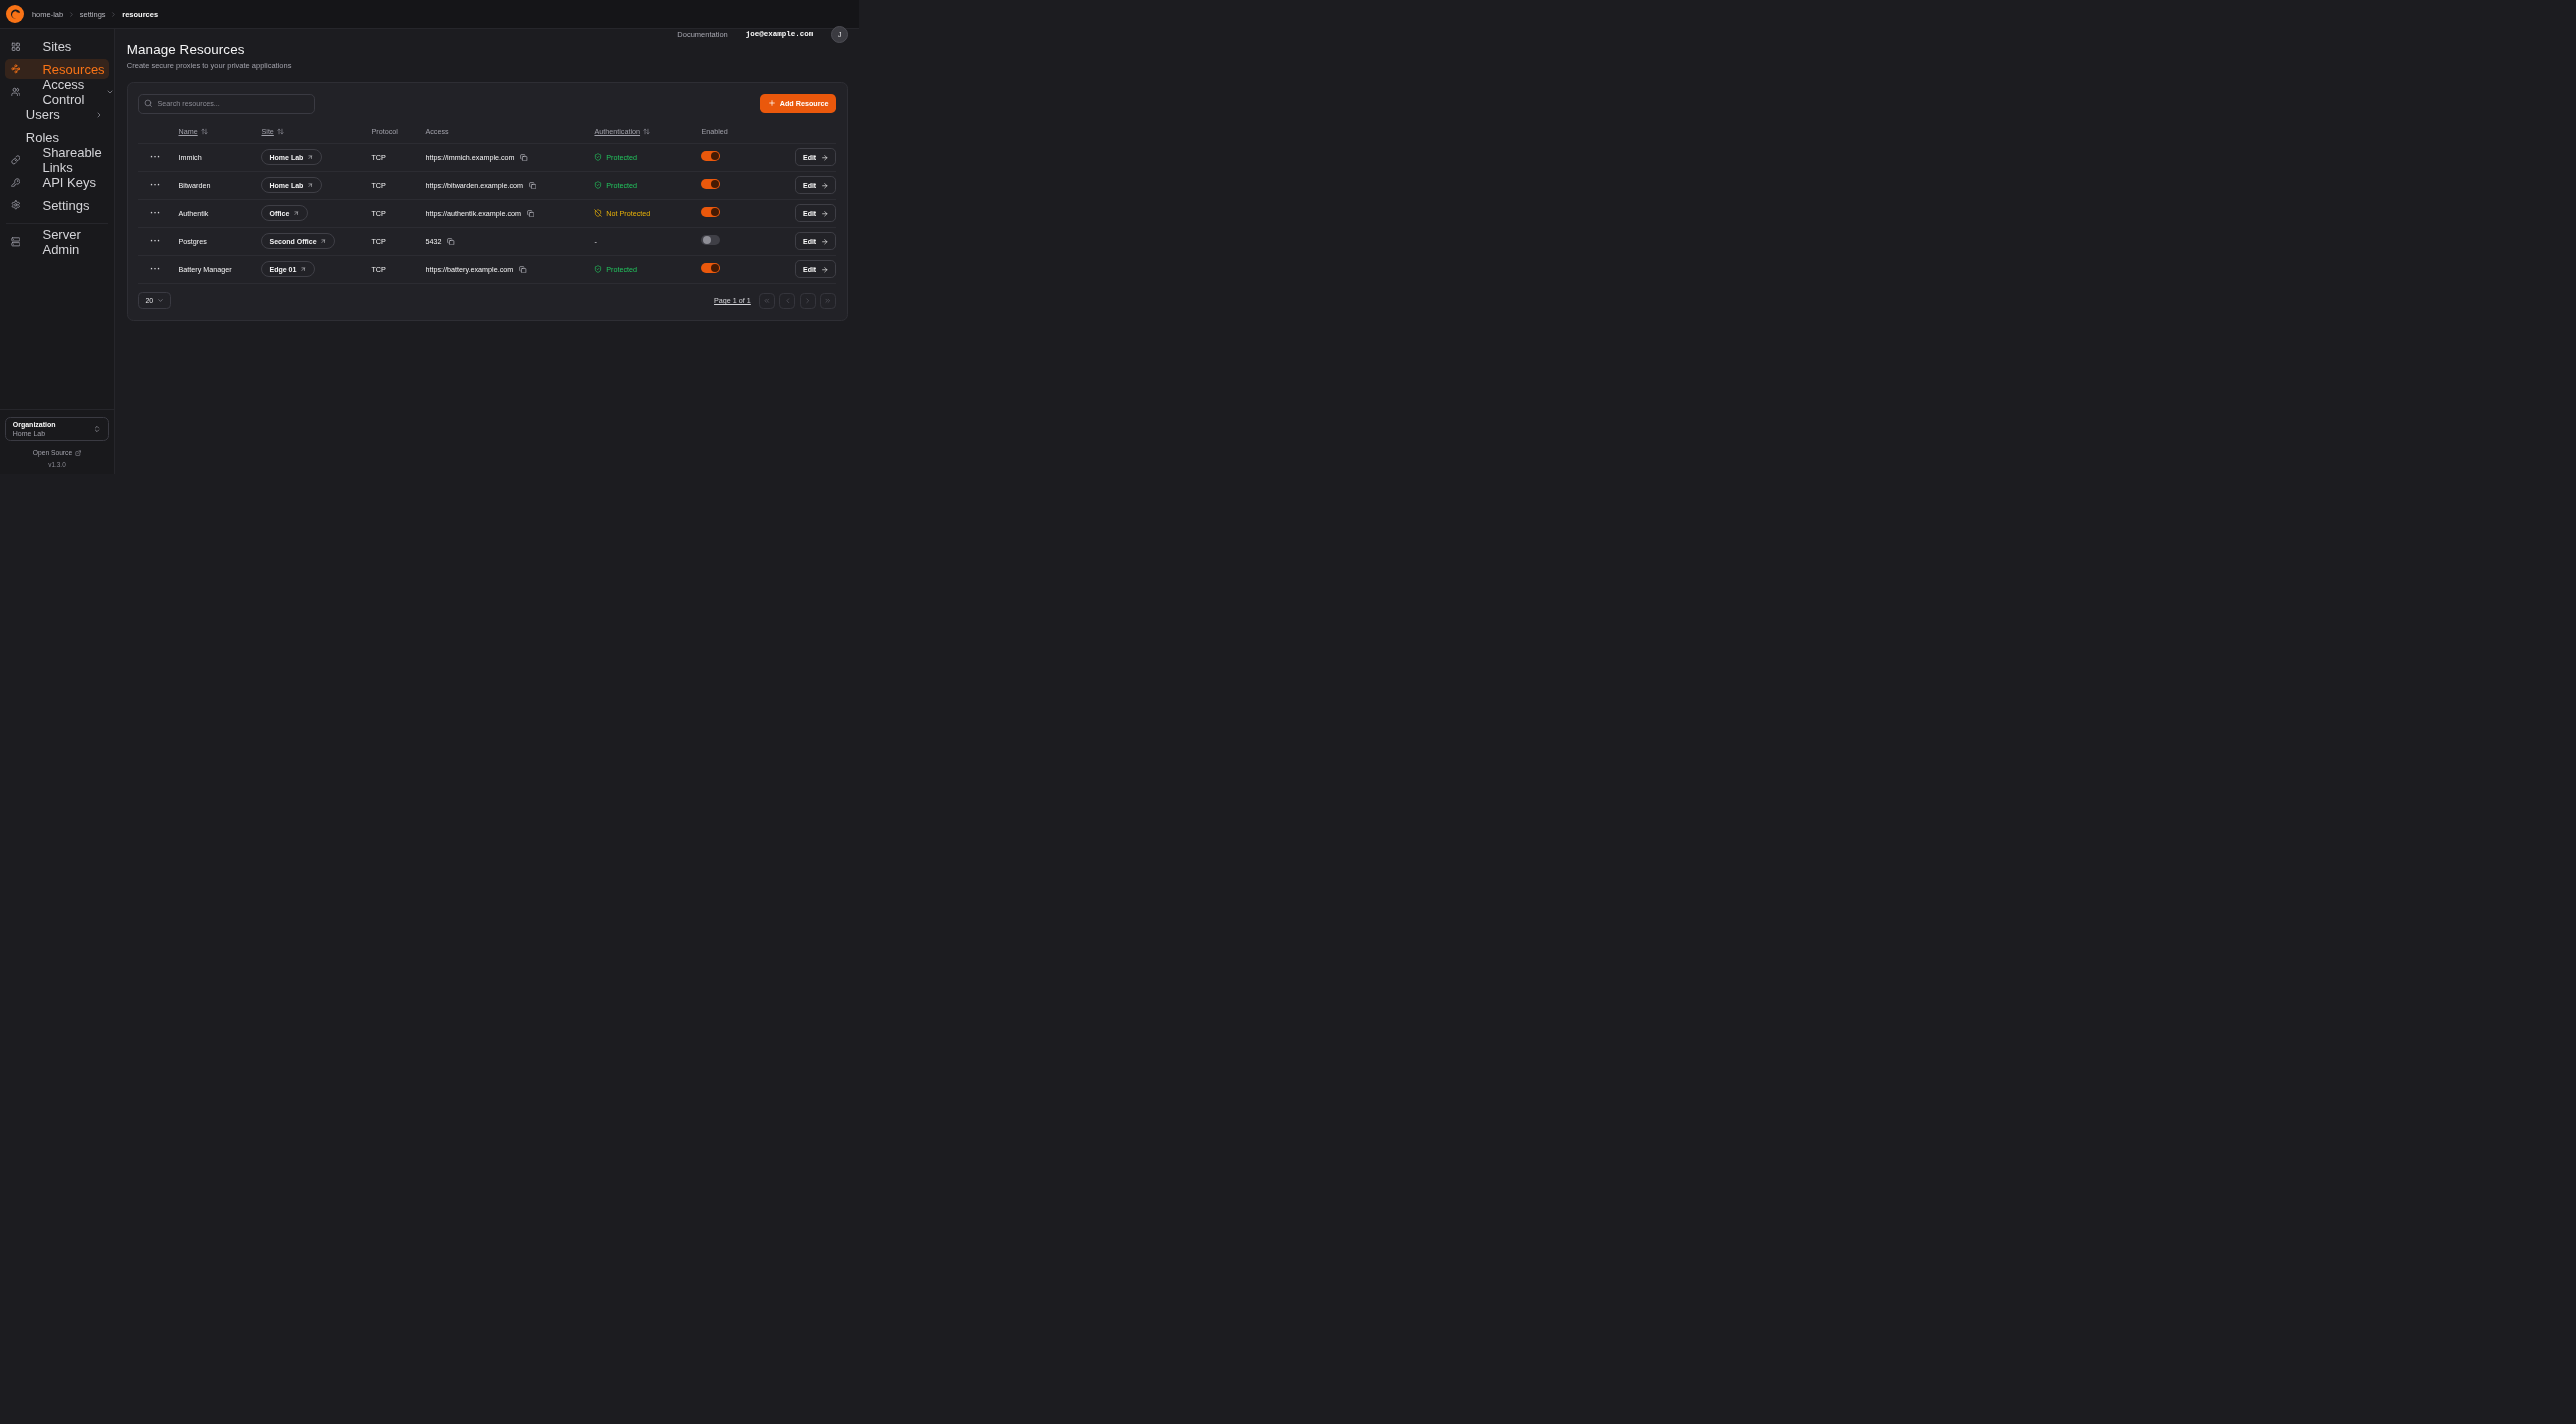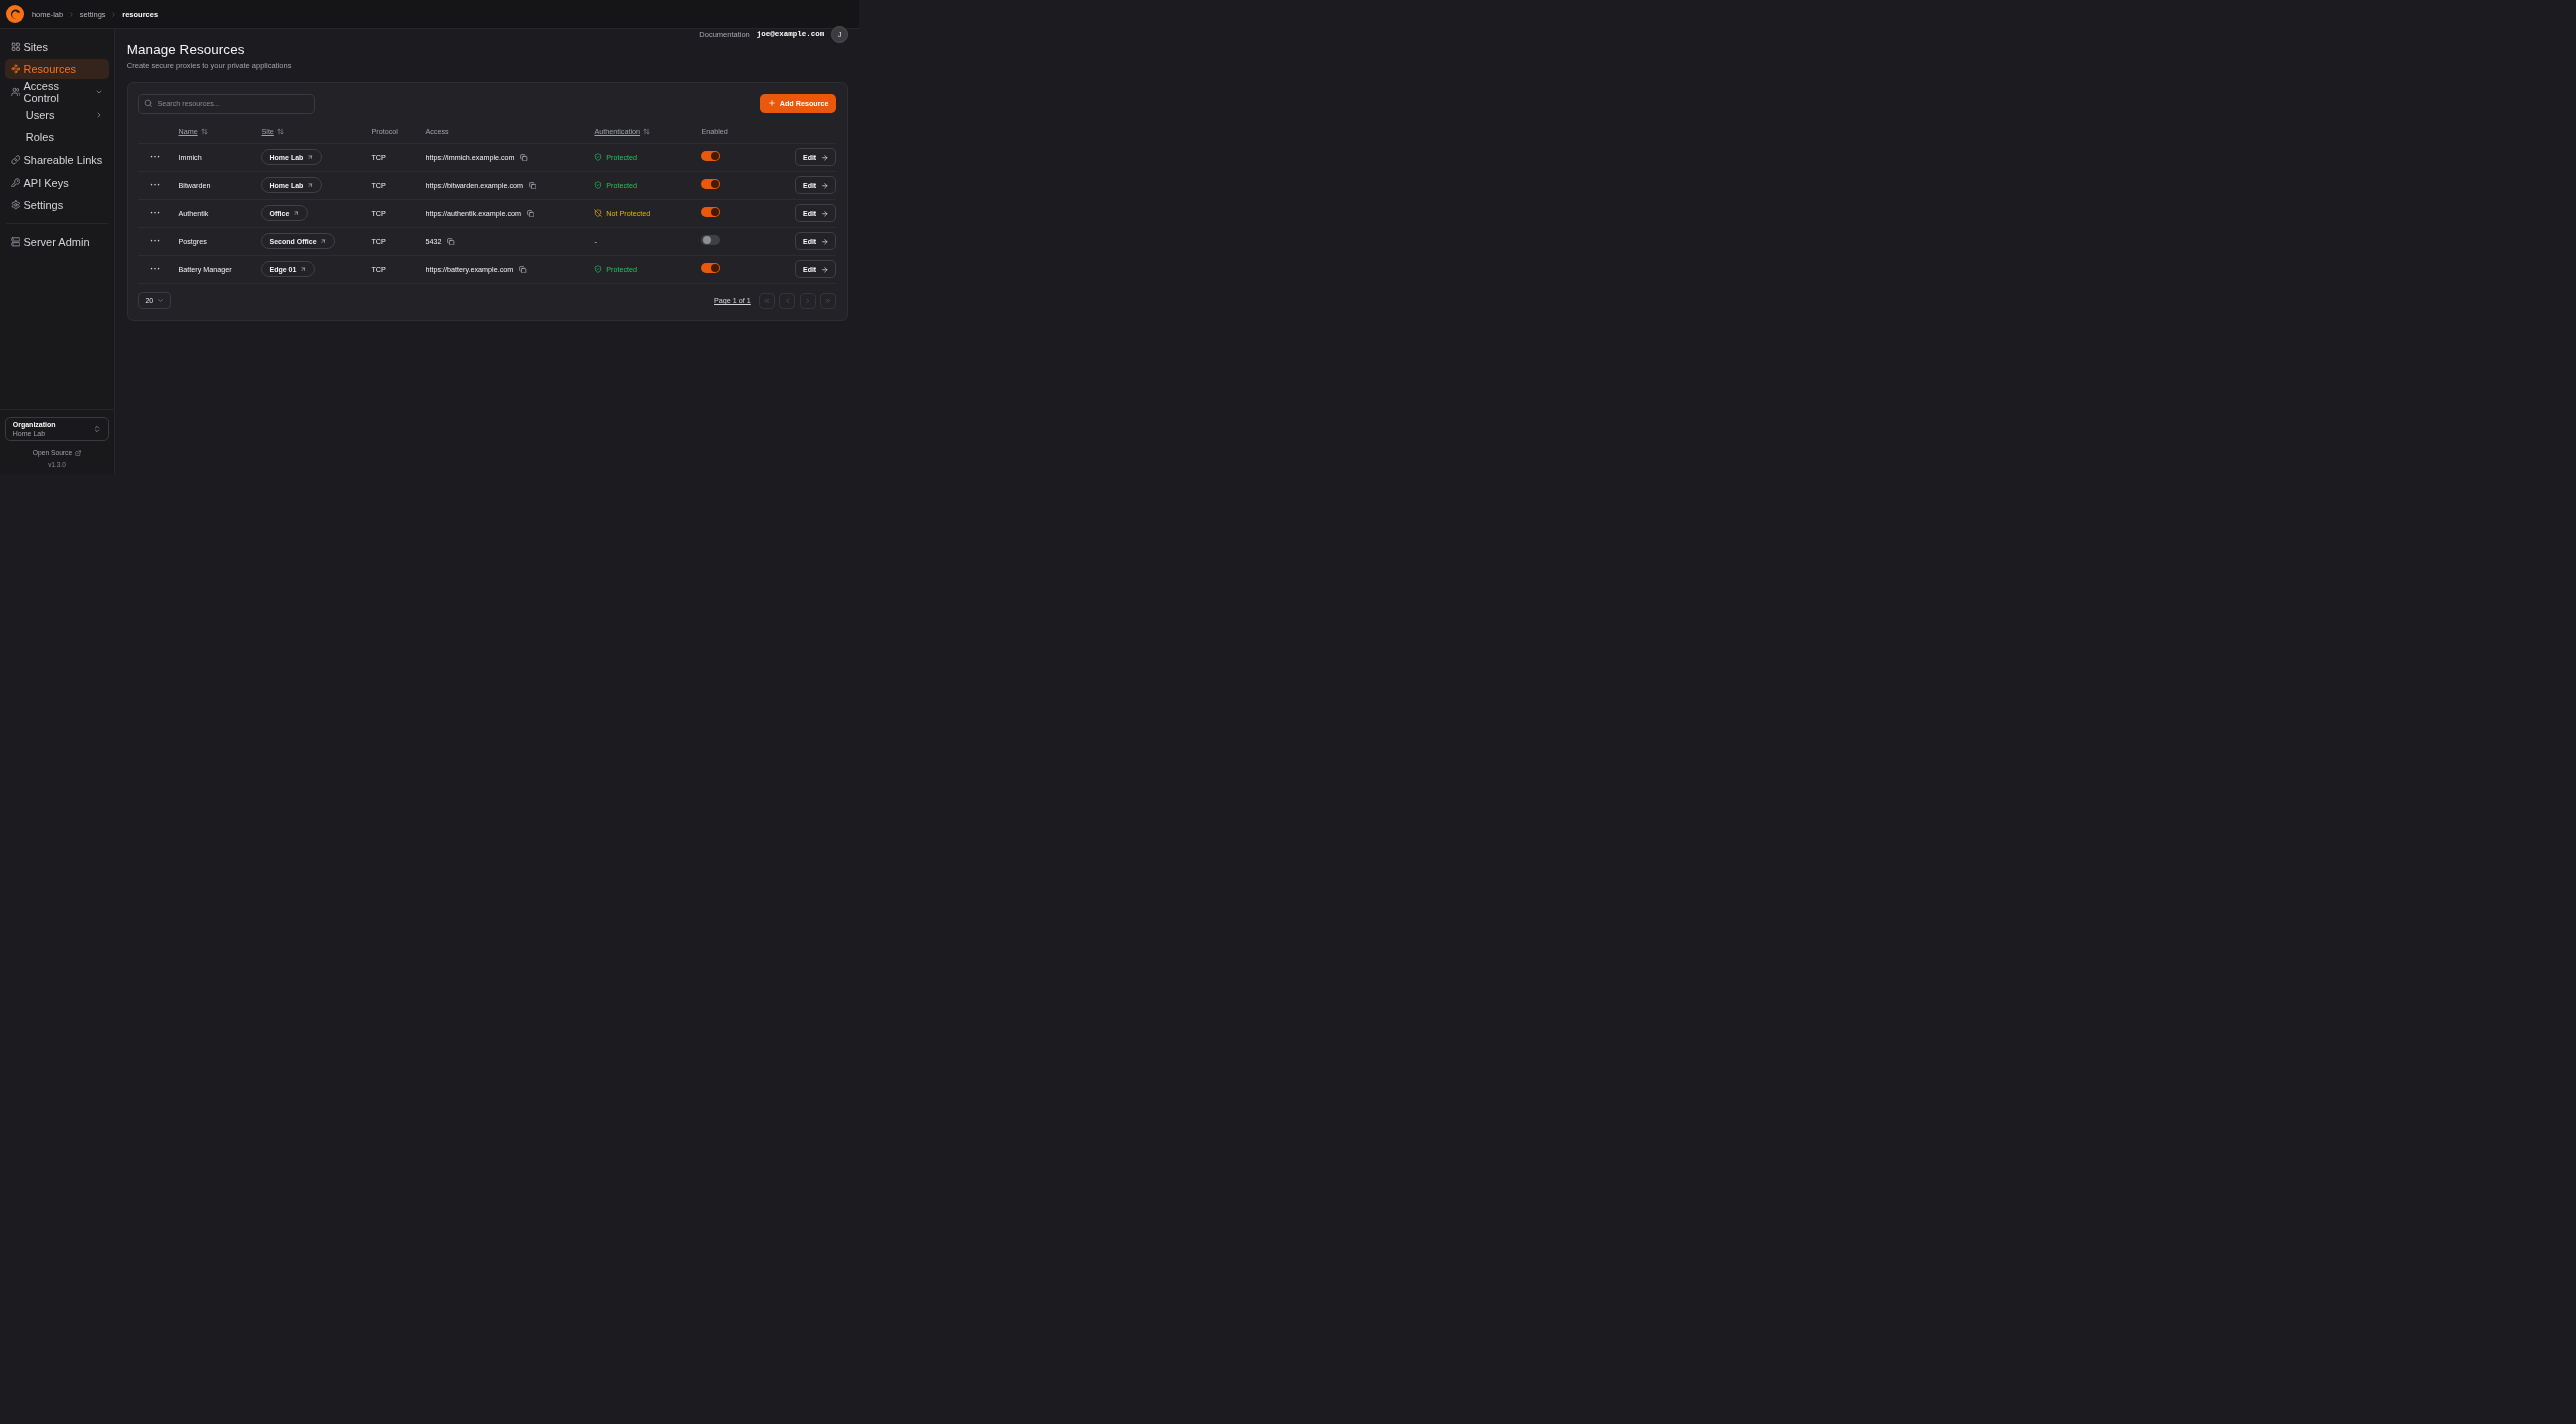--- a/index.html
+++ b/index.html
@@ -13,35 +13,35 @@
 
   
   .topbar { height:29px; background:#151518; border-bottom:0.5px solid #26262b;
     display:flex; align-items:center; justify-content:space-between; padding:0 10.7px 0 6.4px; }
   .topbar-left { display:flex; align-items:center; gap:7.5px; }
   .logo { width:18px; height:18px; border-radius:50%; cursor:pointer; flex:0 0 auto; }
   .breadcrumb { display:flex; align-items:center; gap:4.8px; font-size:7.5px; }
   .crumb { color:#b5b5bc; cursor:pointer; }
   .crumb.current { color:#fafafa; font-weight:700; }
   .sep { color:#63636b; display:flex; }
-  .topbar-right { display:flex; align-items:center; gap:7px;margin-top:40px; }
+  .topbar-right { display:flex; align-items:center; gap:18px;margin-top:40px; }
   .doc-link { color:#a6a6af; cursor:pointer; }
   .user-email { color:#fafafa; font-weight:700; cursor:pointer;font-family:Liberation Mono, monospace; }
   .avatar { width:17px; height:17px; border-radius:50%; background:#3b3b41; border:0.5px solid #4d4d54;
     display:flex; align-items:center; justify-content:center; font-size:7px; color:#e4e4e7; cursor:pointer; }
 
   
   .shell { display:flex; height:445px; }
 
   
   .sidebar { width:115px; background:#19191c; border-right:0.5px solid #26262b;
     display:flex; flex-direction:column; padding:7.5px 5.4px 0; }
   .nav { display:flex; flex-direction:column; gap:2.7px; }
-  .nav-item { display:flex; align-items:center; gap:3px; height:20px; padding:0 5.4px;
-    border-radius:4.8px; color:#d4d4d8; font-size:11px; cursor:pointer; }
+  .nav-item { display:flex; align-items:center; gap:22px; height:20px; padding:0 5.4px;
+    border-radius:4.8px; color:#d4d4d8; font-size:13px; cursor:pointer; }
   .nav-icon { width:9.7px; height:9.7px; color:#a1a1aa; flex:0 0 auto; }
   .nav-item.active { background:rgba(249,115,22,.13); color:#f97316; }
   .nav-item.active .nav-icon { color:#f97316; }
   .trail { margin-left:auto; color:#a1a1aa; display:flex; }
   .nav-sub { padding-left:20.4px; }
   .nav-divider { height:0.5px; background:#26262b; margin:5.4px 1.1px; }
   .sidebar-bottom { margin-top:auto; border-top:0.5px solid #26262b; margin-left:-5.4px; margin-right:-5.4px; padding:6.4px 5.4px 0; }
   .org-box { border:0.5px solid #3a3a42; border-radius:5.4px; padding:3.8px 6.4px;
     display:flex; align-items:center; justify-content:space-between; cursor:pointer; background:#19191c; }
   .org-title { font-weight:700; font-size:7px; color:#fafafa; }

